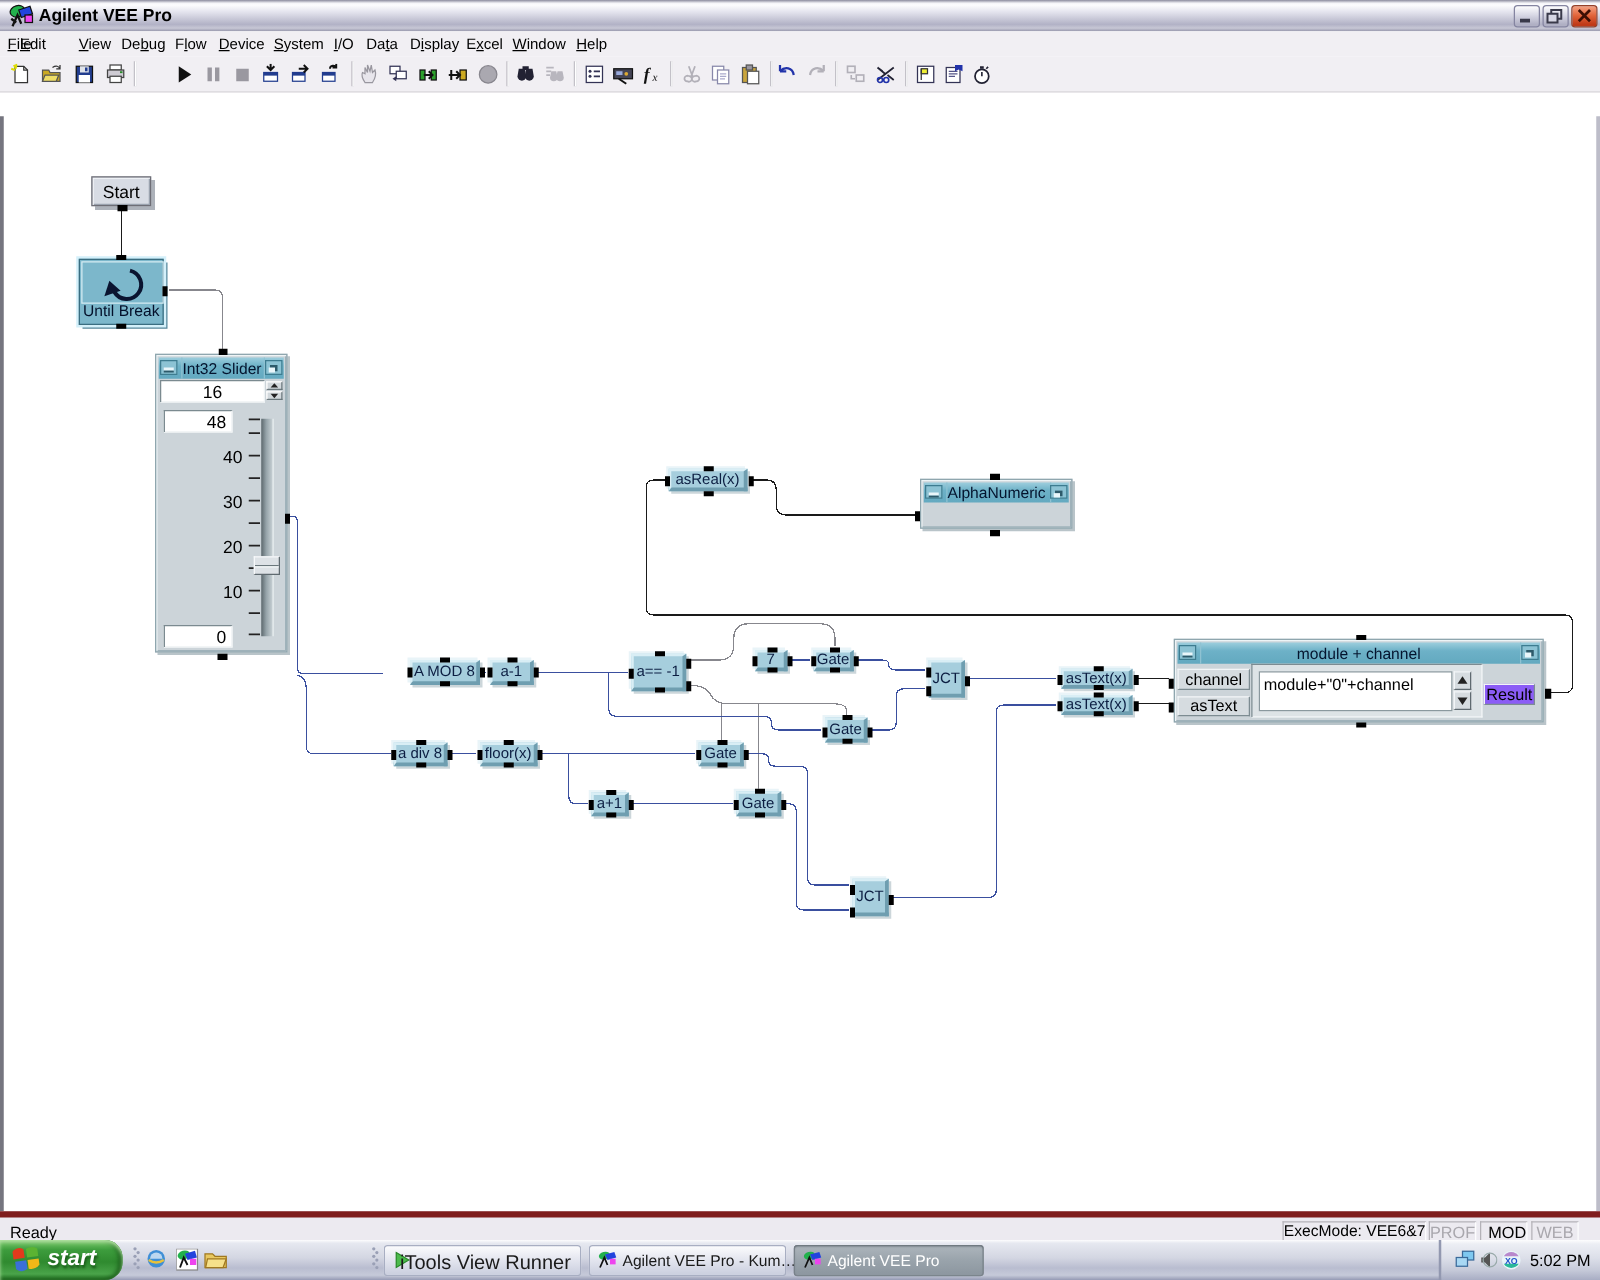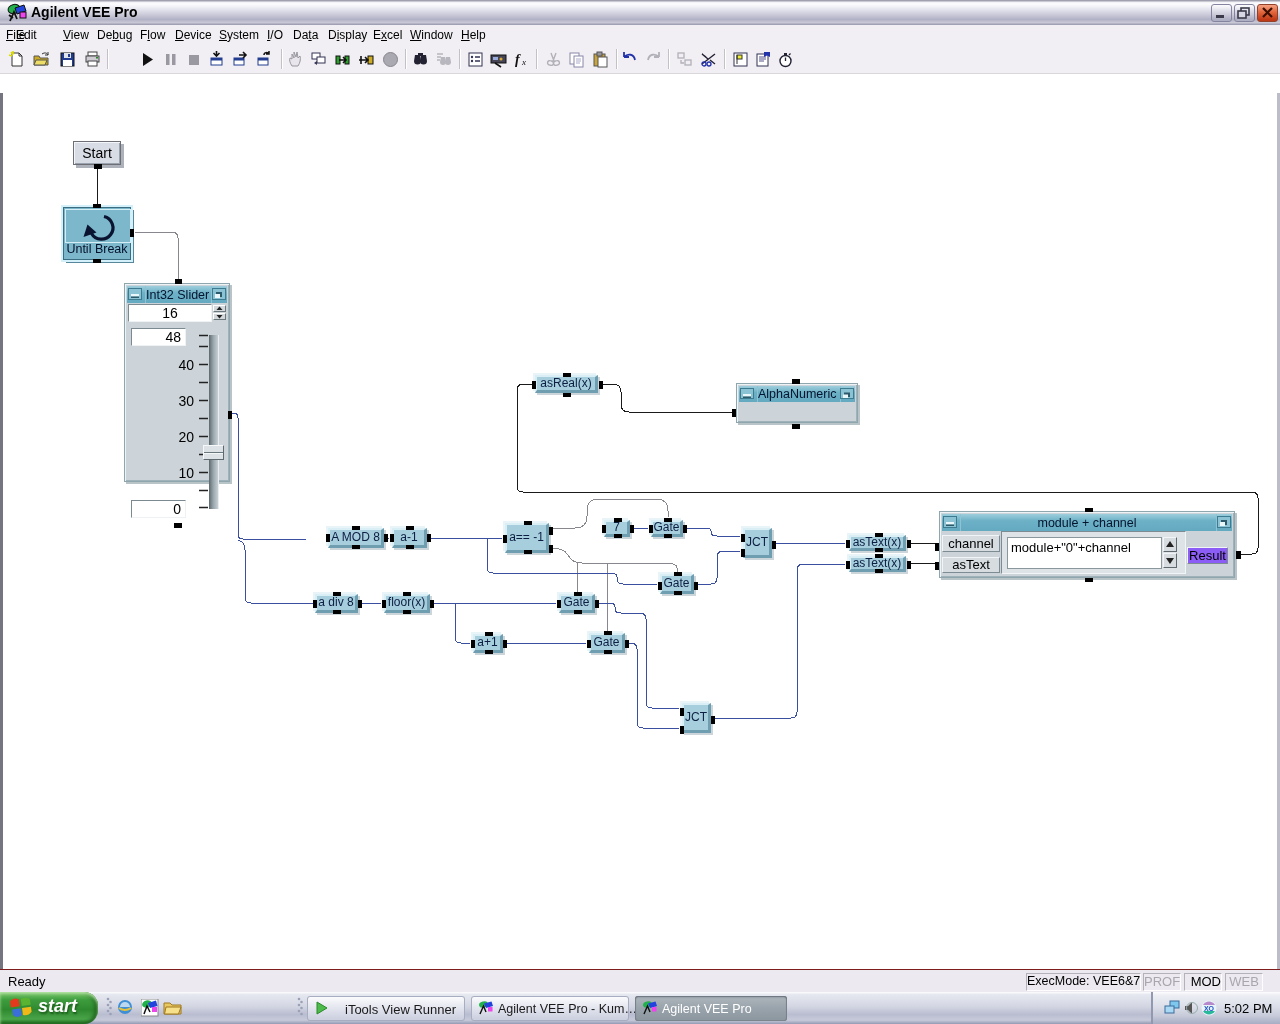--- a/index.html
+++ b/index.html
@@ -276,21 +276,21 @@
               <path d="M38,6.5 A11.5,11.5 0 1 1 25.5,23.5" fill="none" stroke="#0a1430" stroke-width="3.2"></path>
               <polygon points="17.5,27 21.5,14.5 30.5,22.5" fill="#0a1430"></polygon>
             </svg>
    </div>
    <div style="position:absolute;left:0;top:34px;width:66px;height:17px;font-size:12.5px;text-align:center;color:#03102a;white-space:nowrap;">Until Break</div>
    <div class="pin" style="left:29px;top:-4px;width:8px;height:4px;"></div>
    <div class="pin" style="left:29px;top:51px;width:8px;height:4px;"></div>
    <div class="pin" style="left:66px;top:21px;width:4px;height:8px;"></div>
   </div>
 
-  <div class="owin" style="left:124px;top:283px;width:106px;height:199px;">
+  <div class="owin" style="left:124px;top:283px;width:106px;height:239px;">
    <div class="otitle">
     <div class="tbtn" style="left:1px;"><svg width="12" height="10">
                 <rect x="2" y="4" width="8" height="2.5" fill="#e9f6fa"></rect>
                 <rect x="2" y="6.5" width="8" height="1.5" fill="#2d5a6a"></rect>
               </svg></div>
     <div class="osep" style="left:18px"></div>
     <span style="position:absolute;left:19px;right:19px;top:2px;">Int32 Slider</span>
     <div class="osep" style="left:84px"></div>
     <div class="tbtn" style="right:1px;"><svg width="12" height="10">
                 <rect x="3" y="2" width="6" height="5" fill="#2d5a6a"></rect>
@@ -478,21 +478,21 @@
    </div>
    <div style="position:absolute;left:247px;top:35px;width:41px;height:17px;background:#8b5cf6;border:1px solid;border-color:#f2f5f7 #7d8c92 #7d8c92 #f2f5f7;font-size:13px;text-align:center;line-height:15px;box-sizing:border-box;">Result</div>
    <div class="pin" style="left:145px;top:-4px;width:8px;height:4px;"></div>
    <div class="pin" style="left:145px;top:66px;width:8px;height:4px;"></div>
    <div class="pin" style="left:-5px;top:31px;width:4px;height:8px;"></div>
    <div class="pin" style="left:-5px;top:50px;width:4px;height:8px;"></div>
    <div class="pin" style="left:296px;top:39px;width:5px;height:8px;"></div>
   </div>
  </div>
     </div>
- <div id="statusbar" style="position:absolute;left:0;top:969px;width:1280px;height:23px;background:#eceaf0;border-top:1px solid #7f1d1d;font-size:13px;box-sizing:border-box;">
+ <div id="statusbar" style="position:absolute;left:0;top:969px;width:1280px;height:23px;background:#eceaf0;border-top:5px solid #7f1d1d;font-size:13px;box-sizing:border-box;">
   <span style="position:absolute;left:8px;top:4px;">Ready</span>
   <span style="position:absolute;left:1026px;top:3px;width:113px;height:16px;border:1px solid;border-color:#b4b2b8 #fdfdfe #fdfdfe #b4b2b8;text-align:center;white-space:nowrap;font-size:12.5px;">ExecMode: VEE6&amp;7</span>
   <span style="position:absolute;left:1143px;top:3px;width:36px;height:16px;border:1px solid;border-color:#b4b2b8 #fdfdfe #fdfdfe #b4b2b8;text-align:center;color:#a9a7ad;">PROF</span>
   <span style="position:absolute;left:1184px;top:3px;width:36px;height:16px;border:1px solid;border-color:#b4b2b8 #fdfdfe #fdfdfe #b4b2b8;text-align:right;">MOD</span>
   <span style="position:absolute;left:1225px;top:3px;width:36px;height:16px;border:1px solid;border-color:#b4b2b8 #fdfdfe #fdfdfe #b4b2b8;text-align:center;color:#a9a7ad;">WEB</span>
  </div>
  <div id="taskbar" style="position:absolute;left:0;top:992px;width:1280px;height:32px;background:linear-gradient(180deg,#fdfdfe 0%,#e6e8f0 8%,#d3d6e2 45%,#b9bdd0 70%,#c6cad9 88%,#959ab4 100%);">
 
   <div style="position:absolute;left:0;top:0;width:98px;height:32px;border-radius:0 14px 14px 0;background:linear-gradient(180deg,#7ece6e 0%,#3d9c3d 25%,#2f8a2f 55%,#4aa44a 85%,#1e6a1e 100%);box-shadow:inset 0 2px 3px #b8e8a8, inset -3px 0 4px #1a5c1a;">
    <svg width="26" height="26" style="position:absolute;left:9px;top:3px;">
@@ -540,21 +540,21 @@
           <circle cx="2" cy="9" r="1.3"></circle>
           <circle cx="4.5" cy="12" r="1.3"></circle>
           <circle cx="2" cy="15" r="1.3"></circle>
           <circle cx="4.5" cy="18" r="1.3"></circle>
         </g>
       </svg>
   <div style="position:absolute;left:307px;top:4px;width:158px;height:25px;border-radius:3px;background:linear-gradient(180deg,#fdfdfe,#e2e4ee 50%,#cdd1e0 90%);box-shadow:inset 0 0 0 1px #a8aec2;font-size:13px;">
    <svg width="14" height="14" style="position:absolute;left:8px;top:5px;">
           <polygon points="2,1 12,7 2,13" fill="#4cbb4c" stroke="#2a8a2a"></polygon>
         </svg>
-   <span style="position:absolute;left:38px;top:6px;color:#1a1a1a;font-size:13px;white-space:nowrap;">iTools View Runner</span>
+   <span style="position:absolute;left:13px;top:6px;color:#1a1a1a;font-size:16px;white-space:nowrap;">iTools View Runner</span>
   </div>
   <div style="position:absolute;left:471px;top:4px;width:158px;height:25px;border-radius:3px;background:linear-gradient(180deg,#fdfdfe,#e2e4ee 50%,#cdd1e0 90%);box-shadow:inset 0 0 0 1px #a8aec2;font-size:13px;">
    <svg width="16" height="16" style="position:absolute;left:7px;top:4px;">
           <ellipse cx="5.5" cy="4.5" rx="4.5" ry="3" fill="#22b14c" transform="rotate(-15 5.5 4.5)"></ellipse>
           <polygon points="6,3.5 13.5,1.5 15,6 8,8" fill="#2244dd"></polygon>
           <rect x="10" y="7" width="4.5" height="4.5" fill="#ee44ee"></rect>
           <path d="M2,14 L5.5,6 L8,12" stroke="#111" stroke-width="1.4" fill="none"></path>
         </svg>
    <span style="position:absolute;left:27px;top:6px;color:#1a1a1a;font-size:12.5px;white-space:nowrap;">Agilent VEE Pro - Kum…</span>
   </div>

